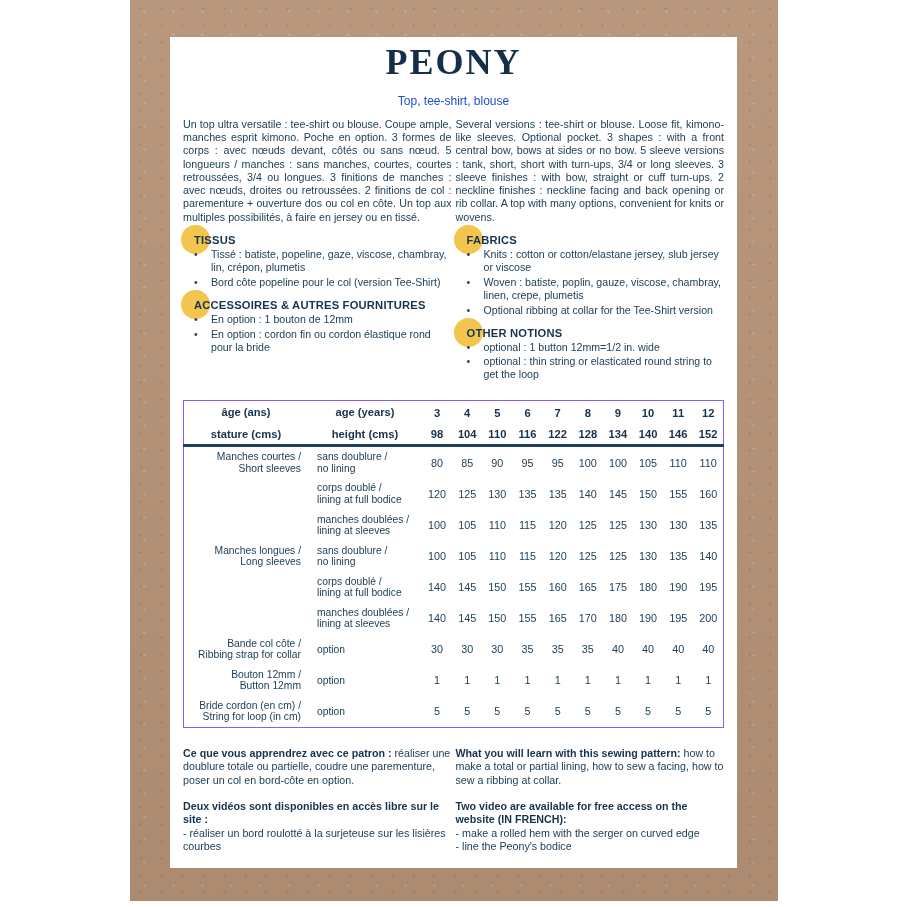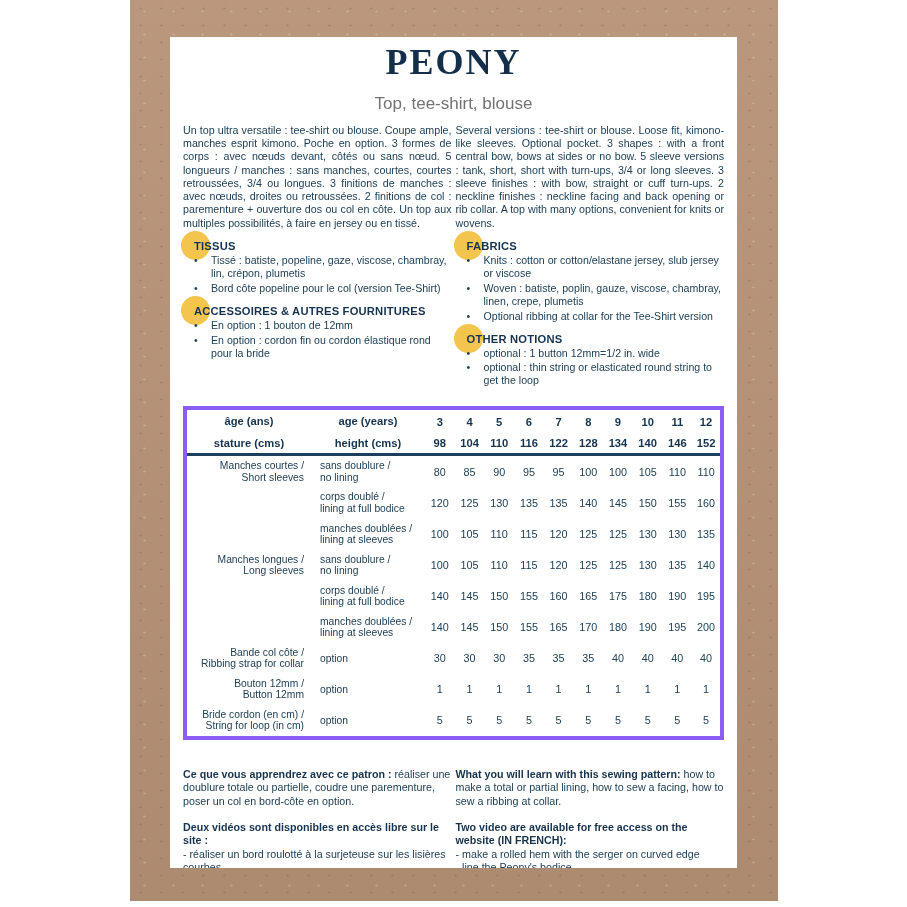--- a/index.html
+++ b/index.html
@@ -17,41 +17,41 @@
     background-size:21px 17px,29px 23px,100% 100%;
   }
   .card{
     position:absolute;left:40px;top:37px;width:567px;height:831px;background:#fff;
     color:#1e4057;overflow:hidden;
   }
   .title{
     font-family:"Liberation Serif",serif;font-weight:bold;font-size:36px;color:#132f49;
     text-align:center;letter-spacing:2px;margin:7px 0 12px;line-height:1.05;
   }
-  .subtitle{font-size:17px;text-align:center;margin:1px 0 7px;color:#737373}
+  .subtitle{font-size:12px;text-align:center;margin:1px 0 7px;color:#1d4ed8}
   .cols{display:flex;gap:4px;padding:0 13px}
   .col{flex:1;min-width:0}
   .intro{font-size:10.7px;line-height:1.24;text-align:justify;margin:3px 0 0}
   .sec{position:relative;margin-top:10px}
   .dot{position:absolute;left:-2px;top:-9px;width:29px;height:29px;border-radius:50%;background:#f3c54d}
   .sec h3{position:relative;font-size:11.2px;margin:0 0 2px 11px;color:#16334e;letter-spacing:.2px}
   .sec ul{margin:2px 0 0;padding:0;list-style:none}
   .sec li{position:relative;font-size:10.6px;line-height:1.22;padding-left:28px;margin-bottom:2px;text-align:left}
   .sec li::before{content:"\2022";position:absolute;left:11px;color:#1e4057}
-  table{border-collapse:collapse;margin:17px 13px 2px;width:calc(100% - 26px);border:4px solid #8b5cf6;table-layout:fixed}
+  table{border-collapse:collapse;margin:17px 13px 2px;width:calc(100% - 26px);border:1px solid #8b5cf6;table-layout:fixed}
   td{font-weight:normal;padding:0;color:#1e4057;vertical-align:middle}
   .c1{width:124px;text-align:right;padding-right:7px;font-size:10.3px;line-height:1.12}
   .c2{width:114px;text-align:left;padding-left:9px;font-size:10.3px;line-height:1.12}
   .hc{text-align:center;padding:0}
   tr.hrow td{font-weight:bold;font-size:11.2px;padding-top:5px;padding-bottom:4px;color:#16334e}
   tr.hrow2 td{border-bottom:3px solid #1d3e5c}
   tr.brow td{padding-top:4px;padding-bottom:4px}
   .num{text-align:center;font-size:10.8px}
   .grp{vertical-align:top;padding-top:4px}
-  .bottom{margin-top:28px}
+  .bottom{margin-top:19px}
   .learn{font-size:10.7px;line-height:1.25;margin:0}
   .learn b,.videos b{color:#16334e}
   .videos{font-size:10.7px;line-height:1.25;margin-top:13px}
   .vline{margin:0}
 </style>
 </head>
 <body>
 
 <div class="kraft">
   <div class="card">

